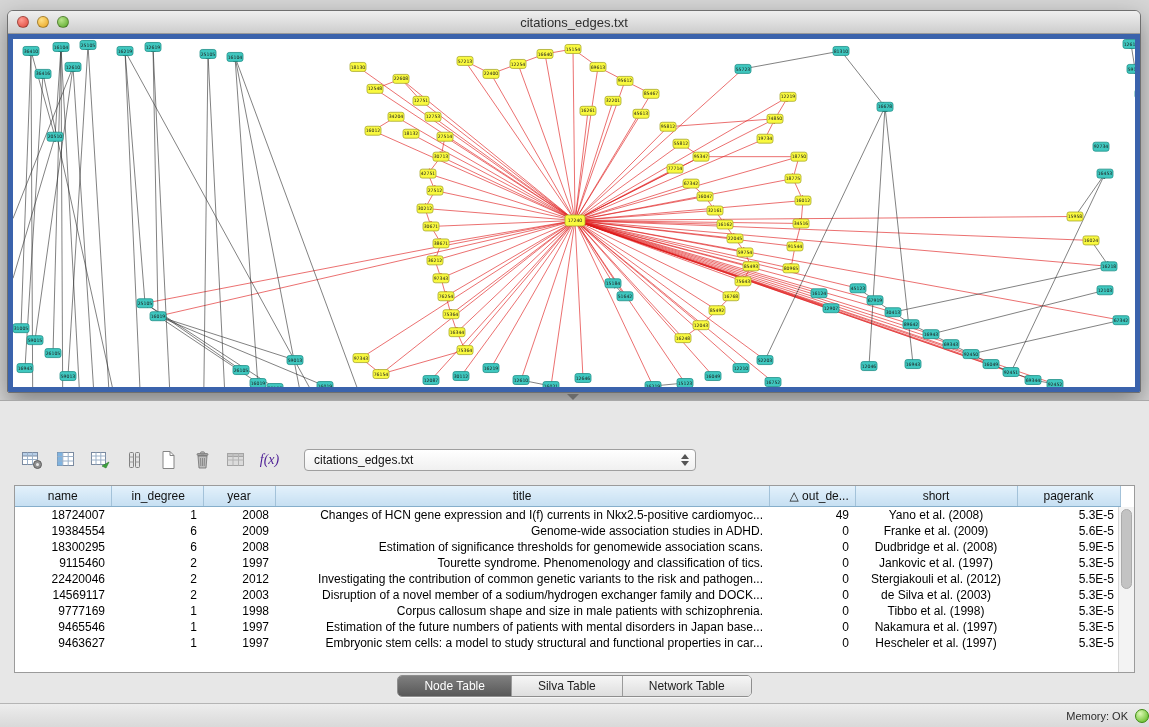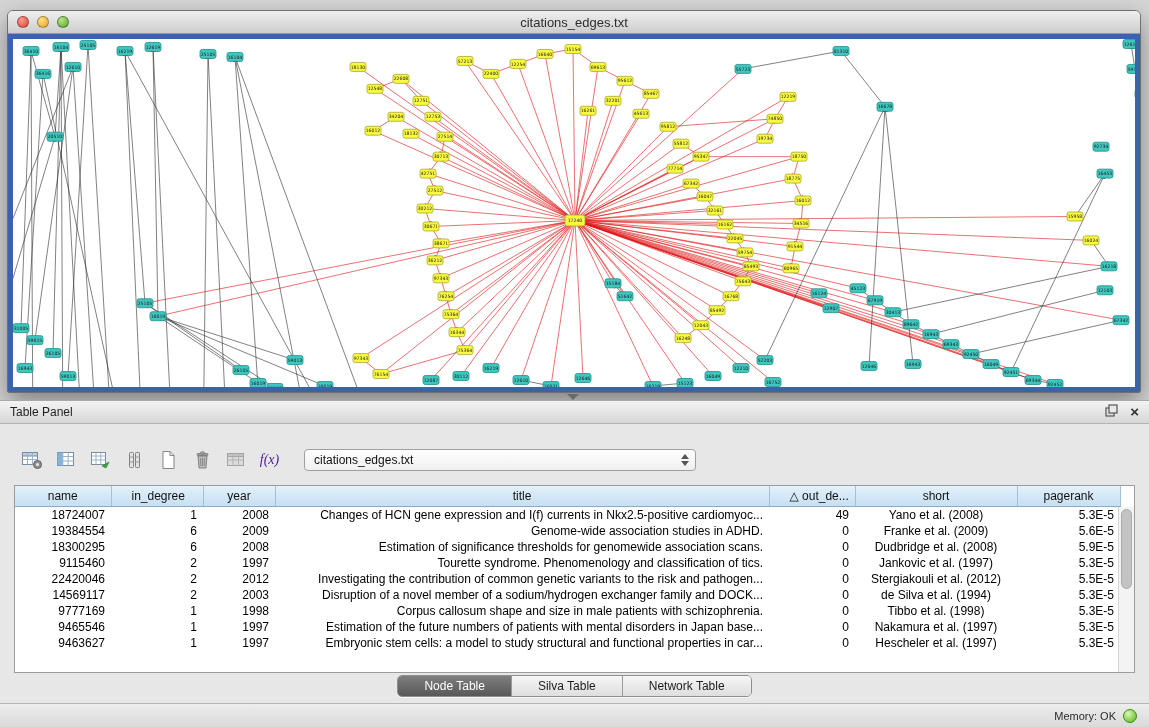--- a/index.html
+++ b/index.html
@@ -61,21 +61,21 @@
 
   .tabs{position:absolute;left:0;top:274px;width:100%;display:flex;justify-content:center;}
   .tabbar{display:flex;border:1px solid #8e8e8e;border-radius:5px;overflow:hidden;box-shadow:0 1px 1px rgba(255,255,255,.7);}
   .tab{padding:3px 26px;font-size:12px;color:#1d1d1d;background:linear-gradient(#f6f6f6,#dedede);border-right:1px solid #9a9a9a;}
   .tab:last-child{border-right:none;}
   .tab.sel{background:linear-gradient(#7f7f7f,#585858);color:#fff;}
 
   
   .status-bar{position:absolute;left:0;top:703px;width:1149px;height:24px;background:linear-gradient(#ededed,#d9d9d9);
               border-top:1px solid #b5b5b5;display:flex;align-items:center;justify-content:flex-end;gap:7px;
-              padding-right:12px;box-sizing:border-box;}
+              box-sizing:border-box;}
   .mem-label{font-size:11px;color:#2c2c2c;}
   .mem-dot{width:12px;height:12px;border-radius:50%;background:radial-gradient(circle at 35% 30%,#ddf8b5,#52b413);
            border:1px solid #3c8c10;}
 </style>
 </head>
 <body>
 
 <div class="window">
   <div class="titlebar">
     <div class="traffic">
@@ -787,32 +787,20 @@
             <text x="818" y="271.6" class="nl">12907</text>
           </g>
         </svg>
     </div>
   </div>
 </div>
 
 <div class="grip"></div>
 
 <div class="table-panel">
-  <div class="panel-header">
-    <span class="panel-title">Table Panel</span>
-    <span class="ph-icons">
-      <span>
-        <svg width="13" height="13" viewBox="0 0 13 13">
-          <rect x="1" y="4" width="8" height="8" fill="none" stroke="#555" stroke-width="1.2"></rect>
-          <rect x="4" y="1" width="8" height="8" fill="#e9e9e9" stroke="#555" stroke-width="1.2"></rect>
-        </svg>
-      </span>
-      <span class="ph-close">×</span>
-    </span>
-  </div>
 
   <div class="toolbar">
     <span class="tbtn">
       <svg width="22" height="20" viewBox="0 0 22 20">
         <rect x="1.5" y="2.5" width="15" height="12" fill="#fff" stroke="#7a8aa0"></rect>
         <rect x="1.5" y="2.5" width="15" height="3.5" fill="#b8cfe8" stroke="#7a8aa0"></rect>
         <line x1="6.5" y1="2.5" x2="6.5" y2="14.5" stroke="#9ab0c8"></line>
           <line x1="11.5" y1="2.5" x2="11.5" y2="14.5" stroke="#9ab0c8"></line>
         <line x1="1.5" y1="9.5" x2="16.5" y2="9.5" stroke="#9ab0c8"></line>
         <circle cx="16.5" cy="14.5" r="4" fill="#8f8f8f" stroke="#5e5e5e"></circle>
@@ -953,21 +941,21 @@
             <td class="al-left">0</td>
             <td class="al-center">Stergiakouli et al. (2012)</td>
             <td class="al-left">5.5E-5</td>
           </tr>
           <tr>
             <td class="al-left">14569117</td>
             <td class="al-left">2</td>
             <td class="al-left">2003</td>
             <td class="al-left">Disruption of a novel member of a sodium/hydrogen exchanger family and DOCK...</td>
             <td class="al-left">0</td>
-            <td class="al-center">de Silva et al. (1994)</td>
+            <td class="al-center">de Silva et al. (2003)</td>
             <td class="al-left">5.3E-5</td>
           </tr>
           <tr>
             <td class="al-left">9777169</td>
             <td class="al-left">1</td>
             <td class="al-left">1998</td>
             <td class="al-left">Corpus callosum shape and size in male patients with schizophrenia.</td>
             <td class="al-left">0</td>
             <td class="al-center">Tibbo et al. (1998)</td>
             <td class="al-left">5.3E-5</td>

